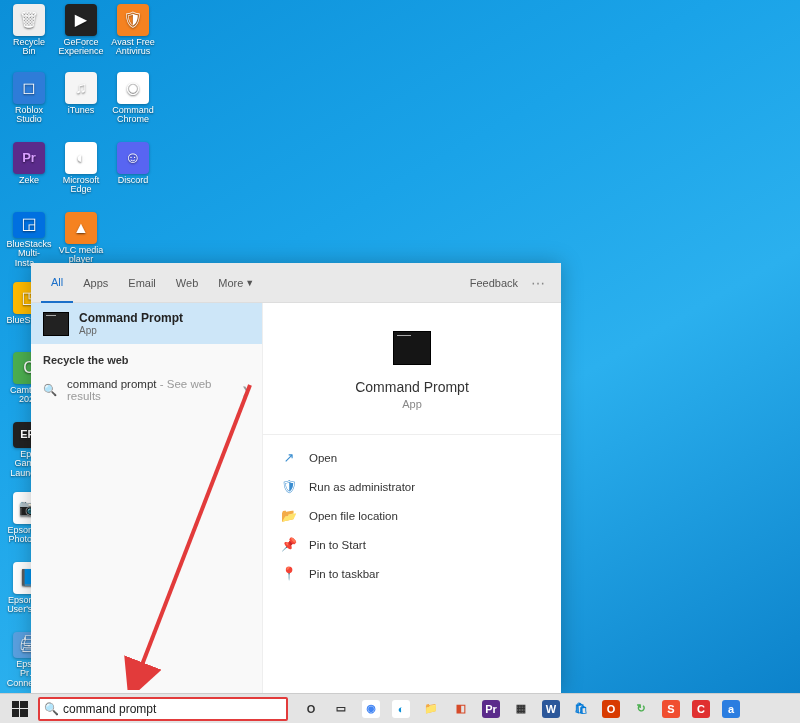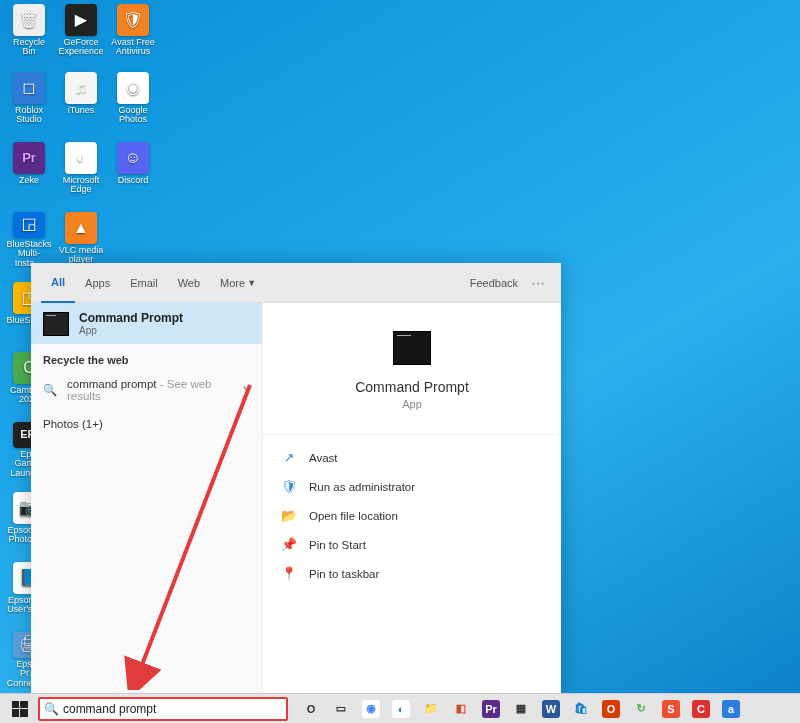--- a/index.html
+++ b/index.html
@@ -11,21 +11,21 @@
 .ic.bin{background:#eee;} .ic.nv{background:#222;} .ic.av{background:#f58220;}
 .ic.rblx{background:#2e7cd8;} .ic.itn{background:#f5f5f5;} .ic.chr{background:#fff;}
 .ic.pr{background:#5b2b8b;color:#d9a0ff;font-weight:bold;font-size:13px;} .ic.edg{background:#fff;} .ic.dsc{background:#5865f2;}
 .ic.bs{background:#0070e0;} .ic.vlc{background:#f58220;}
 .ic.bs3{background:#ffbb00;} .ic.cam{background:#4caf50;} .ic.epc{background:#222;color:#fff;font-weight:bold;font-size:11px;}
 .ic.ep1{background:#fff;} .ic.ep2{background:#fff;} .ic.ep3{background:#5aa0e0;}
 
 .search-panel { position:absolute; left:31px; top:263px; width:530px; height:430px; background:#f9f9f9; box-shadow:0 0 20px rgba(0,0,0,.25); display:flex; flex-direction:column; }
 .tabs { height:40px; background:#e9e9e9; display:flex; align-items:center; padding:0 10px; border-bottom:1px solid #ddd; font-size:11px; color:#555; }
 .tabs .tab { padding:0 10px; height:40px; display:flex; align-items:center; cursor:pointer; }
-.tabs .tab.active { color:#1a6fc9; border-bottom:2px solid #1a6fc9; font-weight:700; }
+.tabs .tab.active { color:#1a6fc9; border-bottom:2px solid #1a6fc9; font-weight:400; }
 .tabs .more-ic{font-size:9px;margin-left:2px;}
 .tabs .spacer{flex:1;}
 .tabs .fb{font-size:11px;color:#555;padding:0 8px;cursor:pointer;}
 .tabs .dots{font-size:14px;color:#888;padding:0 5px;cursor:pointer;letter-spacing:1px;}
 .body { flex:1; display:flex; }
 .left { width:231px; background:#f9f9f9; }
 .right { flex:1; background:#fff; border-left:1px solid #eee; display:flex; flex-direction:column; align-items:center; padding-top:28px; }
 .bm-label{font-size:11px;font-weight:600;color:#333;padding:6px 12px 4px;}
 .bm-item{background:#cde6f8;padding:8px 12px;display:flex;align-items:center;gap:10px;cursor:pointer;}
 .bm-item .cic{width:26px;height:24px;background:#222;border:1px solid #000;position:relative;}
@@ -77,21 +77,21 @@
     <div class="desktop-icon" style="left: 6px; top: 72px;">
       <div class="ic rblx">◻</div>
       <span>Roblox Studio</span>
     </div>
     <div class="desktop-icon" style="left: 58px; top: 72px;">
       <div class="ic itn">♫</div>
       <span>iTunes</span>
     </div>
     <div class="desktop-icon" style="left: 110px; top: 72px;">
       <div class="ic chr">◉</div>
-      <span>Google Photos</span>
+      <span>Command Chrome</span>
     </div>
     <div class="desktop-icon" style="left: 6px; top: 142px;">
       <div class="ic pr">Pr</div>
       <span>Zeke</span>
     </div>
     <div class="desktop-icon" style="left: 58px; top: 142px;">
       <div class="ic edg">◐</div>
       <span>Microsoft Edge</span>
     </div>
     <div class="desktop-icon" style="left: 110px; top: 142px;">
@@ -152,31 +152,30 @@
           <div class="sub">App</div>
         </div>
       </div>
       <div class="swt-label">Recycle the web</div>
       <div class="swt-item">
         <div class="sic">🔍</div>
         <div><span>command prompt</span> <span class="grey">- <span>See web results</span></span></div>
         <div class="chev">❯</div>
       </div>
       <div id="groups">
-          <div class="grp">Photos (1+)</div>
         </div>
     </div>
     <div class="right">
       <div class="preview-ic"></div>
       <div class="pv-title">Command Prompt</div>
       <div class="pv-sub">App</div>
       <div class="actions" id="actions">
           <div class="act">
             <span class="aic">↗</span>
-            <span>Avast</span>
+            <span>Open</span>
           </div>
           <div class="act">
             <span class="aic">🛡</span>
             <span>Run as administrator</span>
           </div>
           <div class="act">
             <span class="aic">📂</span>
             <span>Open file location</span>
           </div>
           <div class="act">

